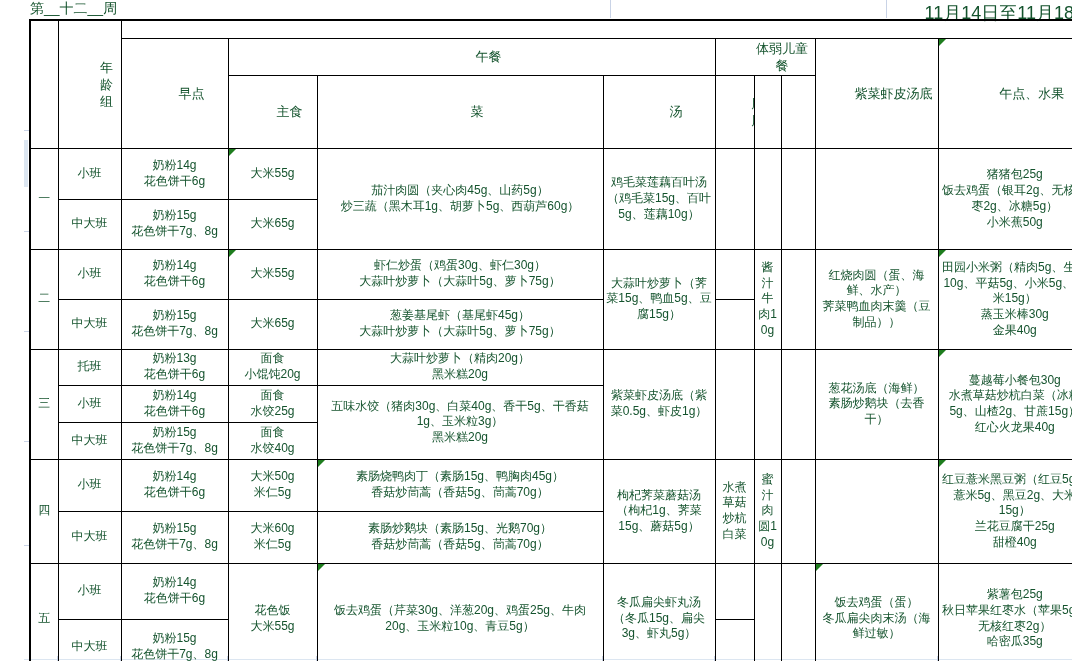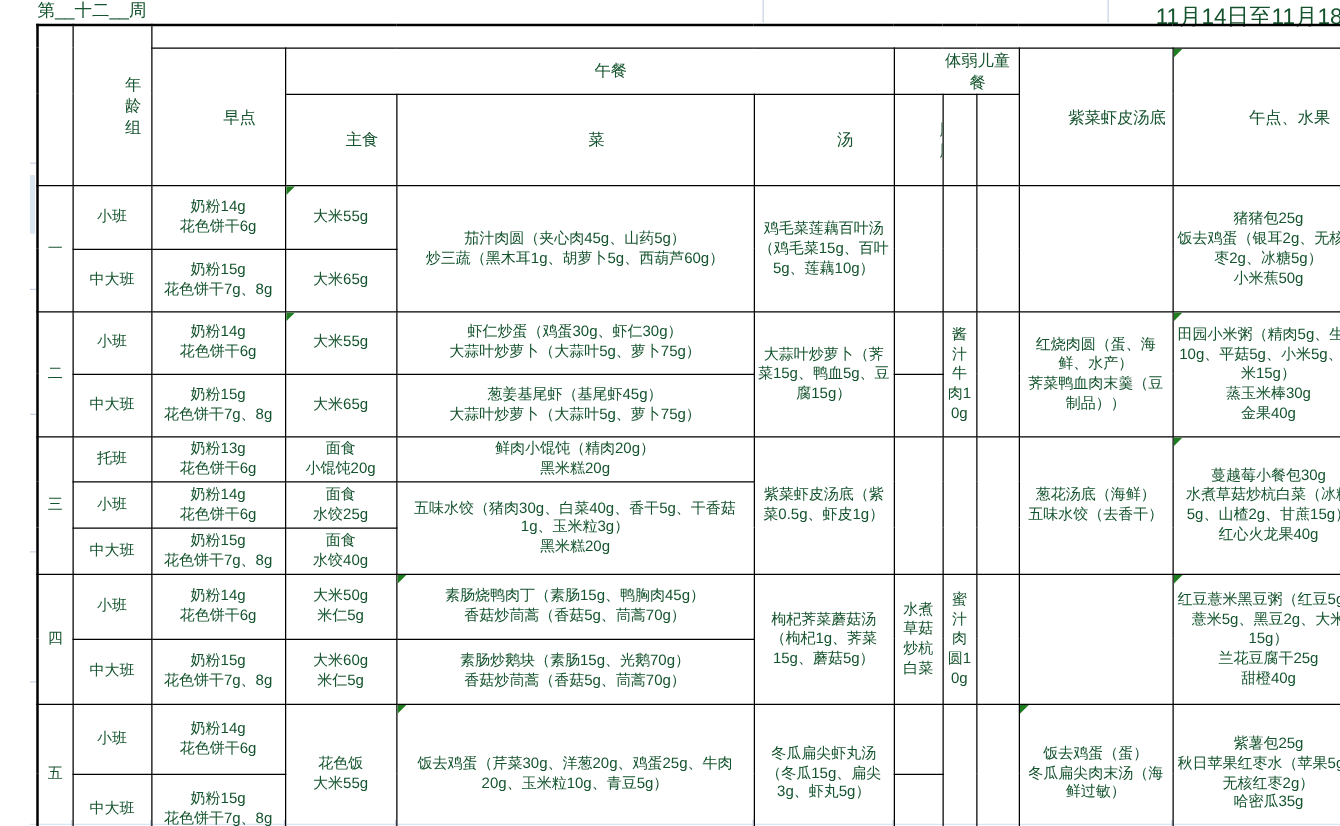--- a/index.html
+++ b/index.html
@@ -137,28 +137,28 @@
       <td></td>
     </tr>
 
     <tr style="height:36px">
       <td rowspan="3">三</td>
       <td>托班</td>
       <td>奶粉13g
 花色饼干6g</td>
       <td>面食
 小馄饨20g</td>
-      <td class="left">鲜肉小馄饨（精肉20g）
+      <td class="left">大蒜叶炒萝卜（精肉20g）
 黑米糕20g</td>
       <td rowspan="3">紫菜虾皮汤底（紫菜0.5g、虾皮1g）</td>
       <td rowspan="3"></td>
       <td rowspan="3"></td>
       <td rowspan="3"></td>
       <td rowspan="3">葱花汤底（海鲜）
-五味水饺（去香干）</td>
+素肠炒鹅块（去香干）</td>
       <td rowspan="3" class="g">蔓越莓小餐包30g
 水煮草菇炒杭白菜（冰糖5g、山楂2g、甘蔗15g）
 红心火龙果40g</td>
     </tr>
     <tr style="height:37px">
       <td>小班</td>
       <td>奶粉14g
 花色饼干6g</td>
       <td>面食
 水饺25g</td>

